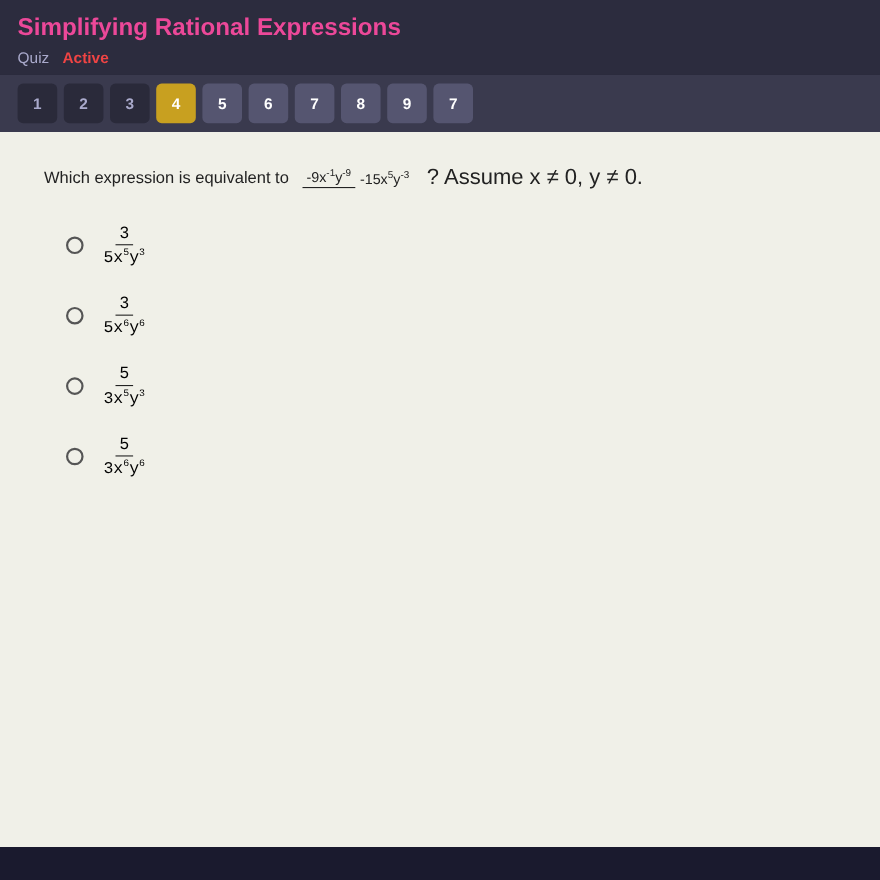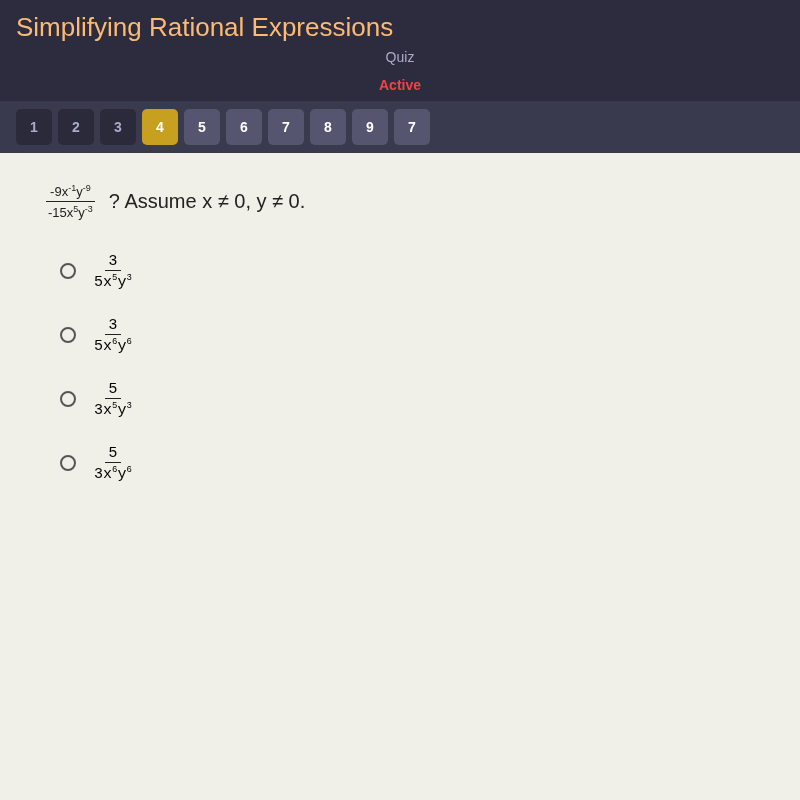--- a/index.html
+++ b/index.html
@@ -10,32 +10,31 @@
       font-family: Arial, sans-serif;
       overflow: hidden;
     }
 
     .header {
       background: #2c2c3e;
       padding: 12px 16px 4px 16px;
     }
 
     .page-title {
-      color: #fdba74;
-      font-size: 26px;
-      font-weight: normal;
+      color: #ec4899;
+      font-size: 22px;
+      font-weight: bold;
       margin-bottom: 2px;
     }
 
     .quiz-status-row {
       display: flex;
-      align-items: center;
+      align-items: flex-start;
       gap: 12px;
       padding: 4px 0;
-      flex-direction: column;
     }
 
     .quiz-label {
       color: #aaaacc;
       font-size: 14px;
       font-weight: normal;
     }
 
     .active-label {
       color: #ef4444;
@@ -88,21 +87,20 @@
       color: #222;
       margin-bottom: 30px;
       display: flex;
       align-items: center;
       gap: 8px;
       flex-wrap: wrap;
     }
 
     .fraction {
       display: inline-flex;
-      flex-direction: column;
       align-items: center;
       margin: 0 4px;
       vertical-align: middle;
     }
 
     .fraction .numerator {
       border-bottom: 1.5px solid #222;
       padding: 0 4px 2px 4px;
       font-size: 13px;
       text-align: center;
@@ -190,20 +188,21 @@
     <button class="nav-btn">5</button>
     <button class="nav-btn">6</button>
     <button class="nav-btn">7</button>
     <button class="nav-btn">8</button>
     <button class="nav-btn">9</button>
     <button class="nav-btn">7</button>
   </div>
 
 <div class="content-area">
   <div class="question-text">
+    <span>Which expression is equivalent to</span>
     <span>
       <span class="fraction">
         <span class="numerator">-9x<sup>-1</sup>y<sup>-9</sup></span>
         <span class="denominator">-15x<sup>5</sup>y<sup>-3</sup></span>
       </span>
     </span>
     <span class="assume-text">? Assume x ≠ 0, y ≠ 0.</span>
   </div>
 
   <div class="options">

